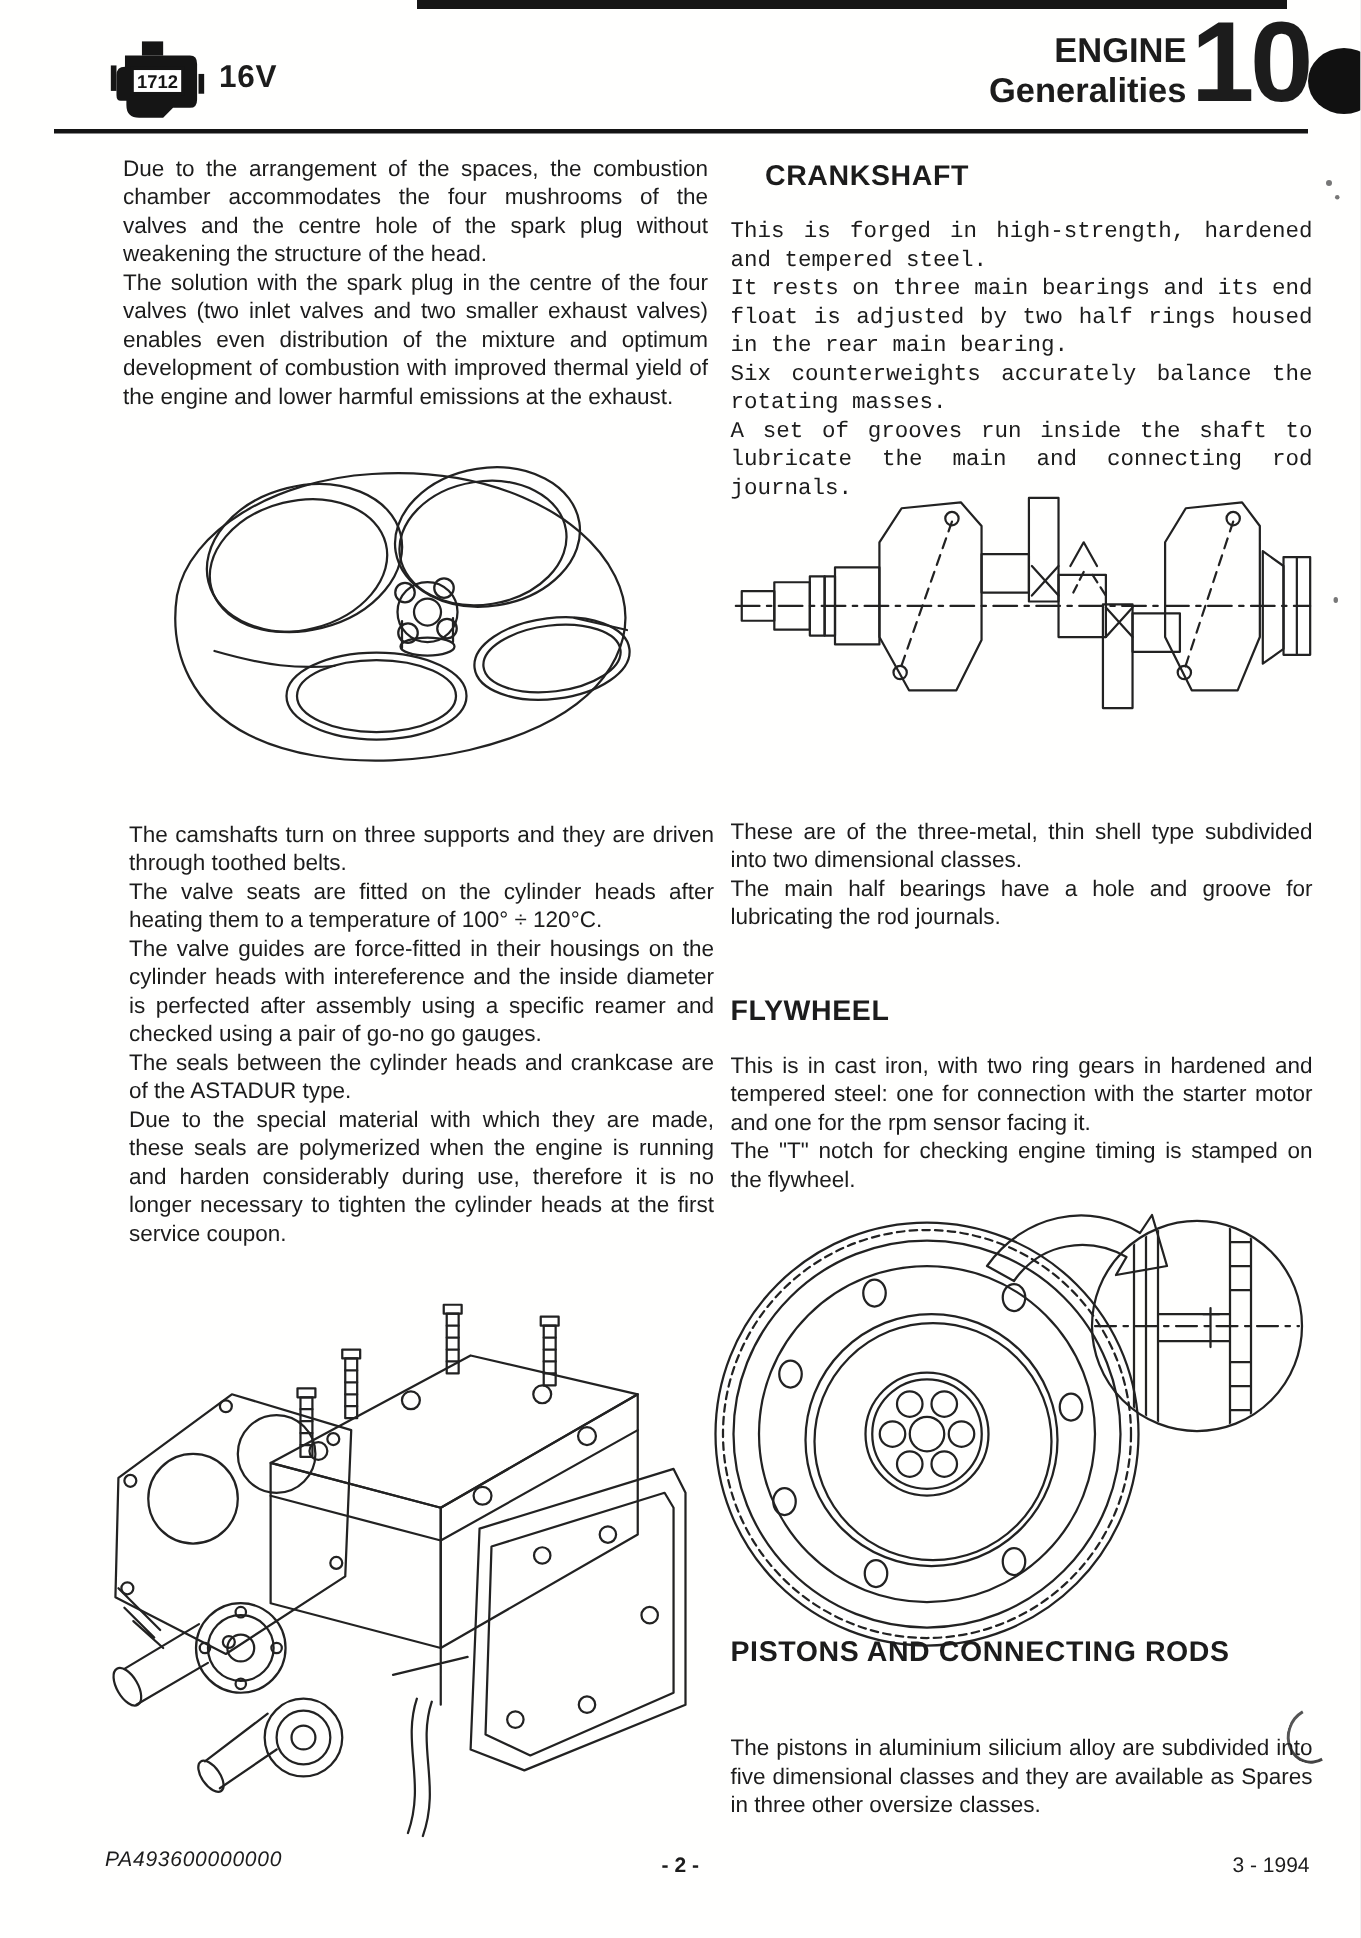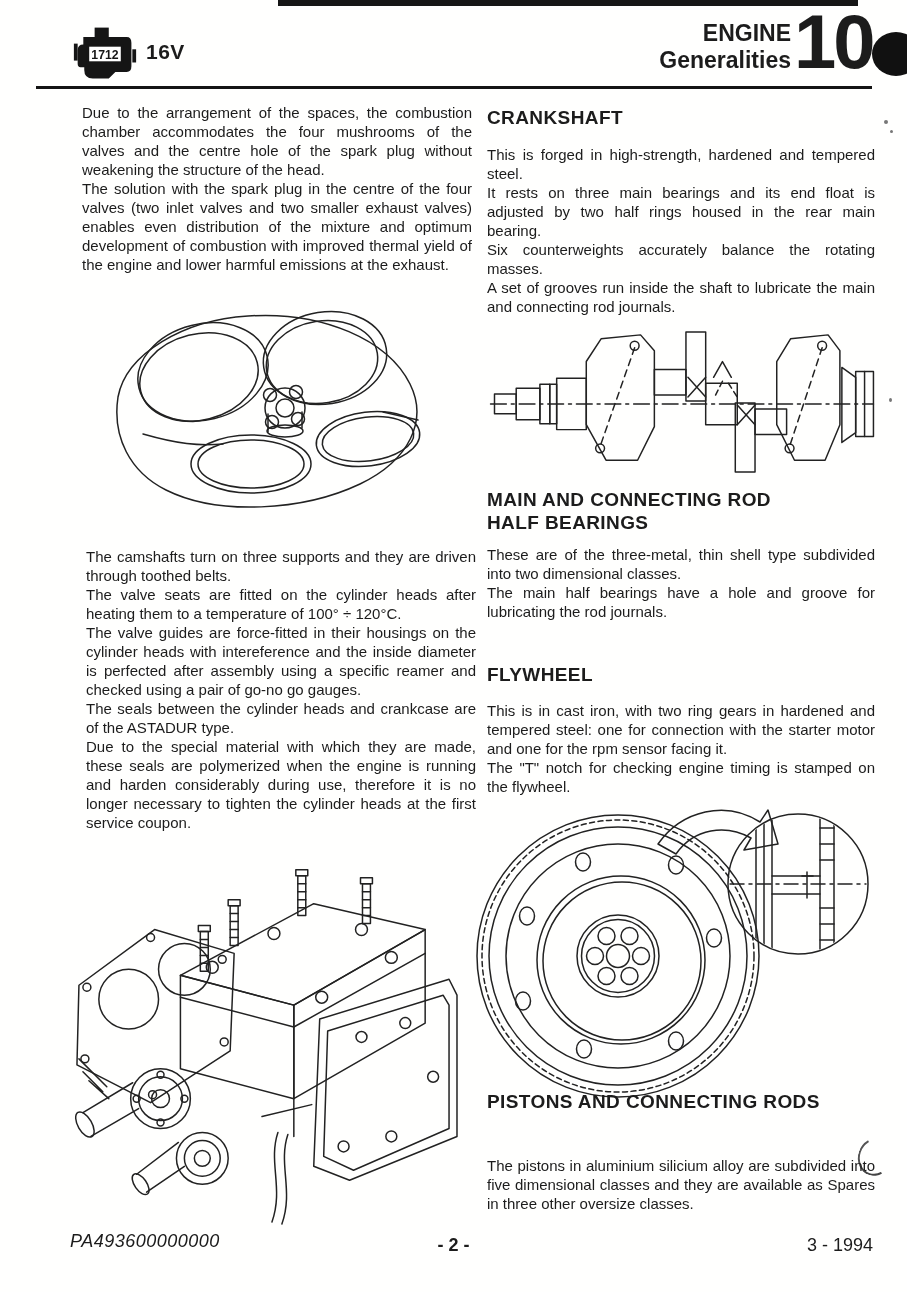--- a/index.html
+++ b/index.html
@@ -23,21 +23,21 @@
   .variant{position:absolute;left:146px;top:40px;font-size:21px;font-weight:bold;letter-spacing:.5px;}
   .title-block{position:absolute;right:116px;top:20px;text-align:right;font-weight:bold;font-size:23px;line-height:27px;}
   .chapter{position:absolute;left:794px;top:4px;font-size:76px;font-weight:bold;line-height:1;letter-spacing:-3px;}
   .header-rule{position:absolute;left:36px;top:86px;width:836px;height:3px;background:#141414;}
   
   .block{position:absolute;}
   .block p{margin:0;font-size:15px;line-height:19px;text-align:justify;}
   h2{position:absolute;margin:0;font-size:19px;line-height:23px;font-weight:bold;letter-spacing:.4px;}
   .fig{position:absolute;}
   
-  .foot{position:absolute;font-size:18px;}
+  .foot{position:absolute;font-size:14px;}
   .foot.l{left:70px;top:1231px;font-style:italic;letter-spacing:.5px;}
   .foot.c{left:0;top:1235px;width:907px;text-align:center;font-weight:bold;}
   .foot.r{right:34px;top:1235px;}
 </style>
 </head>
 <body>
 
 <div class="page">
 
   <div class="top-strip"></div>
@@ -165,22 +165,22 @@
         <circle cx="372" cy="240" r="5.5"></circle>
       <circle cx="330" cy="300" r="5.5"></circle>
         <circle cx="282" cy="310" r="5.5"></circle>
 
       <path d="M216,296 C206,326 222,352 210,386"></path>
       <path d="M226,298 C216,328 232,354 220,388"></path>
       <path d="M232,262 L232,300 M200,280 L250,268"></path>
     </svg>
   </div>
 
-  <h2 style="left:487px;top:106px;">CRANKSHAFT</h2>
-  <div class="block" style="left:487px;top:145px;width:388px;">
+  <h2 style="left:510px;top:106px;">CRANKSHAFT</h2>
+  <div class="block" style="left:487px;top:145px;width:388px;font-family:Liberation Mono, monospace;">
     <p>This is forged in high-strength, hardened and tempered steel.</p>
     <p>It rests on three main bearings and its end float is adjusted by two half rings housed in the rear main bearing.</p>
     <p>Six counterweights accurately balance the rotating masses.</p>
     <p>A set of grooves run inside the shaft to lubricate the main and connecting rod journals.</p>
   </div>
 
   <div class="fig ill" style="left:487px;top:326px;">
     <svg width="390" height="150" viewBox="0 0 392 152">
       <line x1="2" y1="79" x2="390" y2="79" stroke-dasharray="16 5 3 5" stroke-width="1.2"></line>
       <rect x="6" y="69" width="22" height="20"></rect>
@@ -205,21 +205,20 @@
       <polygon points="292,36 306,13 344,9 356,25 356,100 341,136 310,136 292,100"></polygon>
       <line x1="338" y1="22" x2="305" y2="122" stroke-dasharray="7 5"></line>
       <circle cx="338" cy="20" r="4.5"></circle>
         <circle cx="305" cy="124" r="4.5"></circle>
       <polygon points="358,42 372,52 372,108 358,118"></polygon>
       <rect x="372" y="46" width="18" height="66"></rect>
       <line x1="381" y1="46" x2="381" y2="112"></line>
     </svg>
   </div>
 
-  <h2 style="left:487px;top:488px;width:320px;">MAIN AND CONNECTING ROD HALF BEARINGS</h2>
   <div class="block" style="left:487px;top:545px;width:388px;">
     <p>These are of the three-metal, thin shell type subdivided into two dimensional classes.</p>
     <p>The main half bearings have a hole and groove for lubricating the rod journals.</p>
   </div>
 
   <h2 style="left:487px;top:663px;">FLYWHEEL</h2>
   <div class="block" style="left:487px;top:701px;width:388px;">
     <p>This is in cast iron, with two ring gears in hardened and tempered steel: one for connection with the starter motor and one for the rpm sensor facing it.</p>
     <p>The "T" notch for checking engine timing is stamped on the flywheel.</p>
   </div>

